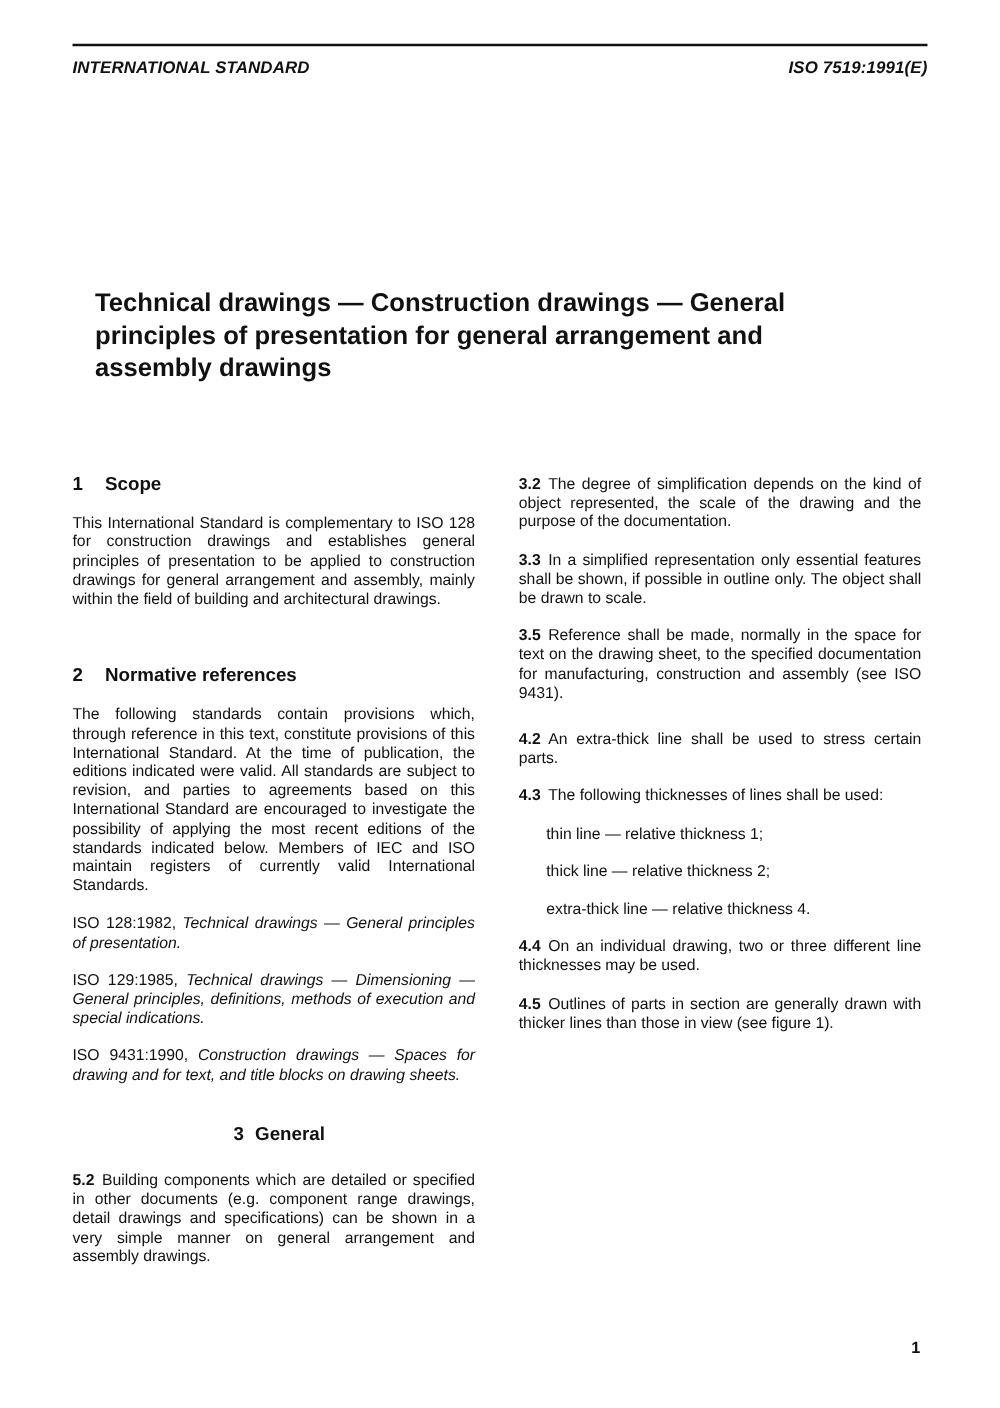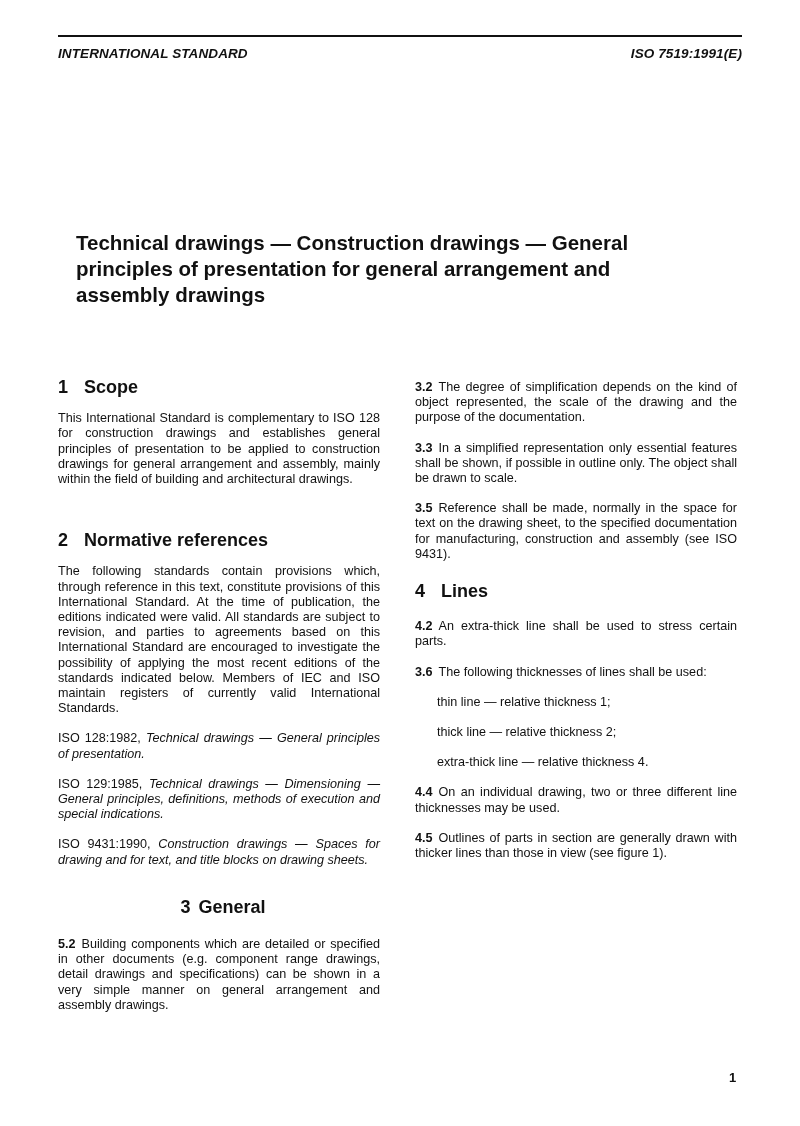--- a/index.html
+++ b/index.html
@@ -5,21 +5,21 @@
     html, body { margin: 0; padding: 0; background: #ffffff; }
     body { width: 800px; height: 1126px; position: relative; overflow: hidden; color: #111; font-family: "Liberation Sans", sans-serif; }
     .rule { position: absolute; left: 58px; top: 35px; width: 684px; height: 2px; background: #111; }
     .hdr { position: absolute; top: 46px; font-weight: bold; font-size: 13.5px; letter-spacing: 0.1px; font-style: italic; }
     .hdr-left { left: 58px; }
     .hdr-right { right: 58px; }
     .title { position: absolute; left: 76px; top: 230px; width: 600px; font-weight: bold; font-size: 20.5px; line-height: 26px; }
     .col { position: absolute; top: 380px; width: 322px; font-size: 12.6px; line-height: 15.2px; }
     .col-left { left: 58px; }
     .col-right { left: 415px; }
-    .sec-head { font-weight: bold; font-size: 18px; margin: 0 0 16px 0; }
+    .sec-head { font-weight: bold; font-size: 15px; margin: 0 0 16px 0; }
     .sec-head .num { display: inline-block; width: 26px; }
     p { margin: 0 0 15px 0; text-align: justify; }
     .clause-num { font-weight: bold; margin-right: 6px; }
     i { font-style: italic; }
     .indent { padding-left: 22px; margin-bottom: 15px; text-align: left; }
     .page-num { position: absolute; left: 729px; top: 1070px; font-weight: bold; font-size: 13px; }
   </style>
 </head>
 <body>
 
@@ -48,25 +48,22 @@
     <span class="num">3</span><span>General</span>
   </div>
   <p><span class="clause-num">5.2</span><span>Building components which are detailed or specified in other documents (e.g. component range drawings, detail drawings and specifications) can be shown in a very simple manner on general arrangement and assembly drawings.</span></p>
 </div>
 
 <div class="col col-right">
   <p><span class="clause-num">3.2</span><span>The degree of simplification depends on the kind of object represented, the scale of the drawing and the purpose of the documentation.</span></p>
   <p><span class="clause-num">3.3</span><span>In a simplified representation only essential features shall be shown, if possible in outline only. The object shall be drawn to scale.</span></p>
   <p style="margin-bottom:22px;"><span class="clause-num">3.5</span><span>Reference shall be made, normally in the space for text on the drawing sheet, to the specified documentation for manufacturing, construction and assembly (see ISO 9431).</span></p>
 
-  <div class="sec-head" style="margin-bottom:20px;">
-    <span class="num">4</span><span>Lines</span>
-  </div>
   <p><span class="clause-num">4.2</span><span>An extra-thick line shall be used to stress certain parts.</span></p>
-  <p><span class="clause-num">3.6</span><span>The following thicknesses of lines shall be used:</span></p>
+  <p><span class="clause-num">4.3</span><span>The following thicknesses of lines shall be used:</span></p>
   <p class="indent">thin line — relative thickness 1;</p>
   <p class="indent">thick line — relative thickness 2;</p>
   <p class="indent">extra-thick line — relative thickness 4.</p>
   <p><span class="clause-num">4.4</span><span>On an individual drawing, two or three different line thicknesses may be used.</span></p>
   <p><span class="clause-num">4.5</span><span>Outlines of parts in section are generally drawn with thicker lines than those in view (see figure 1).</span></p>
 </div>
 
 <div class="page-num">1</div>
 
 </body></html>

